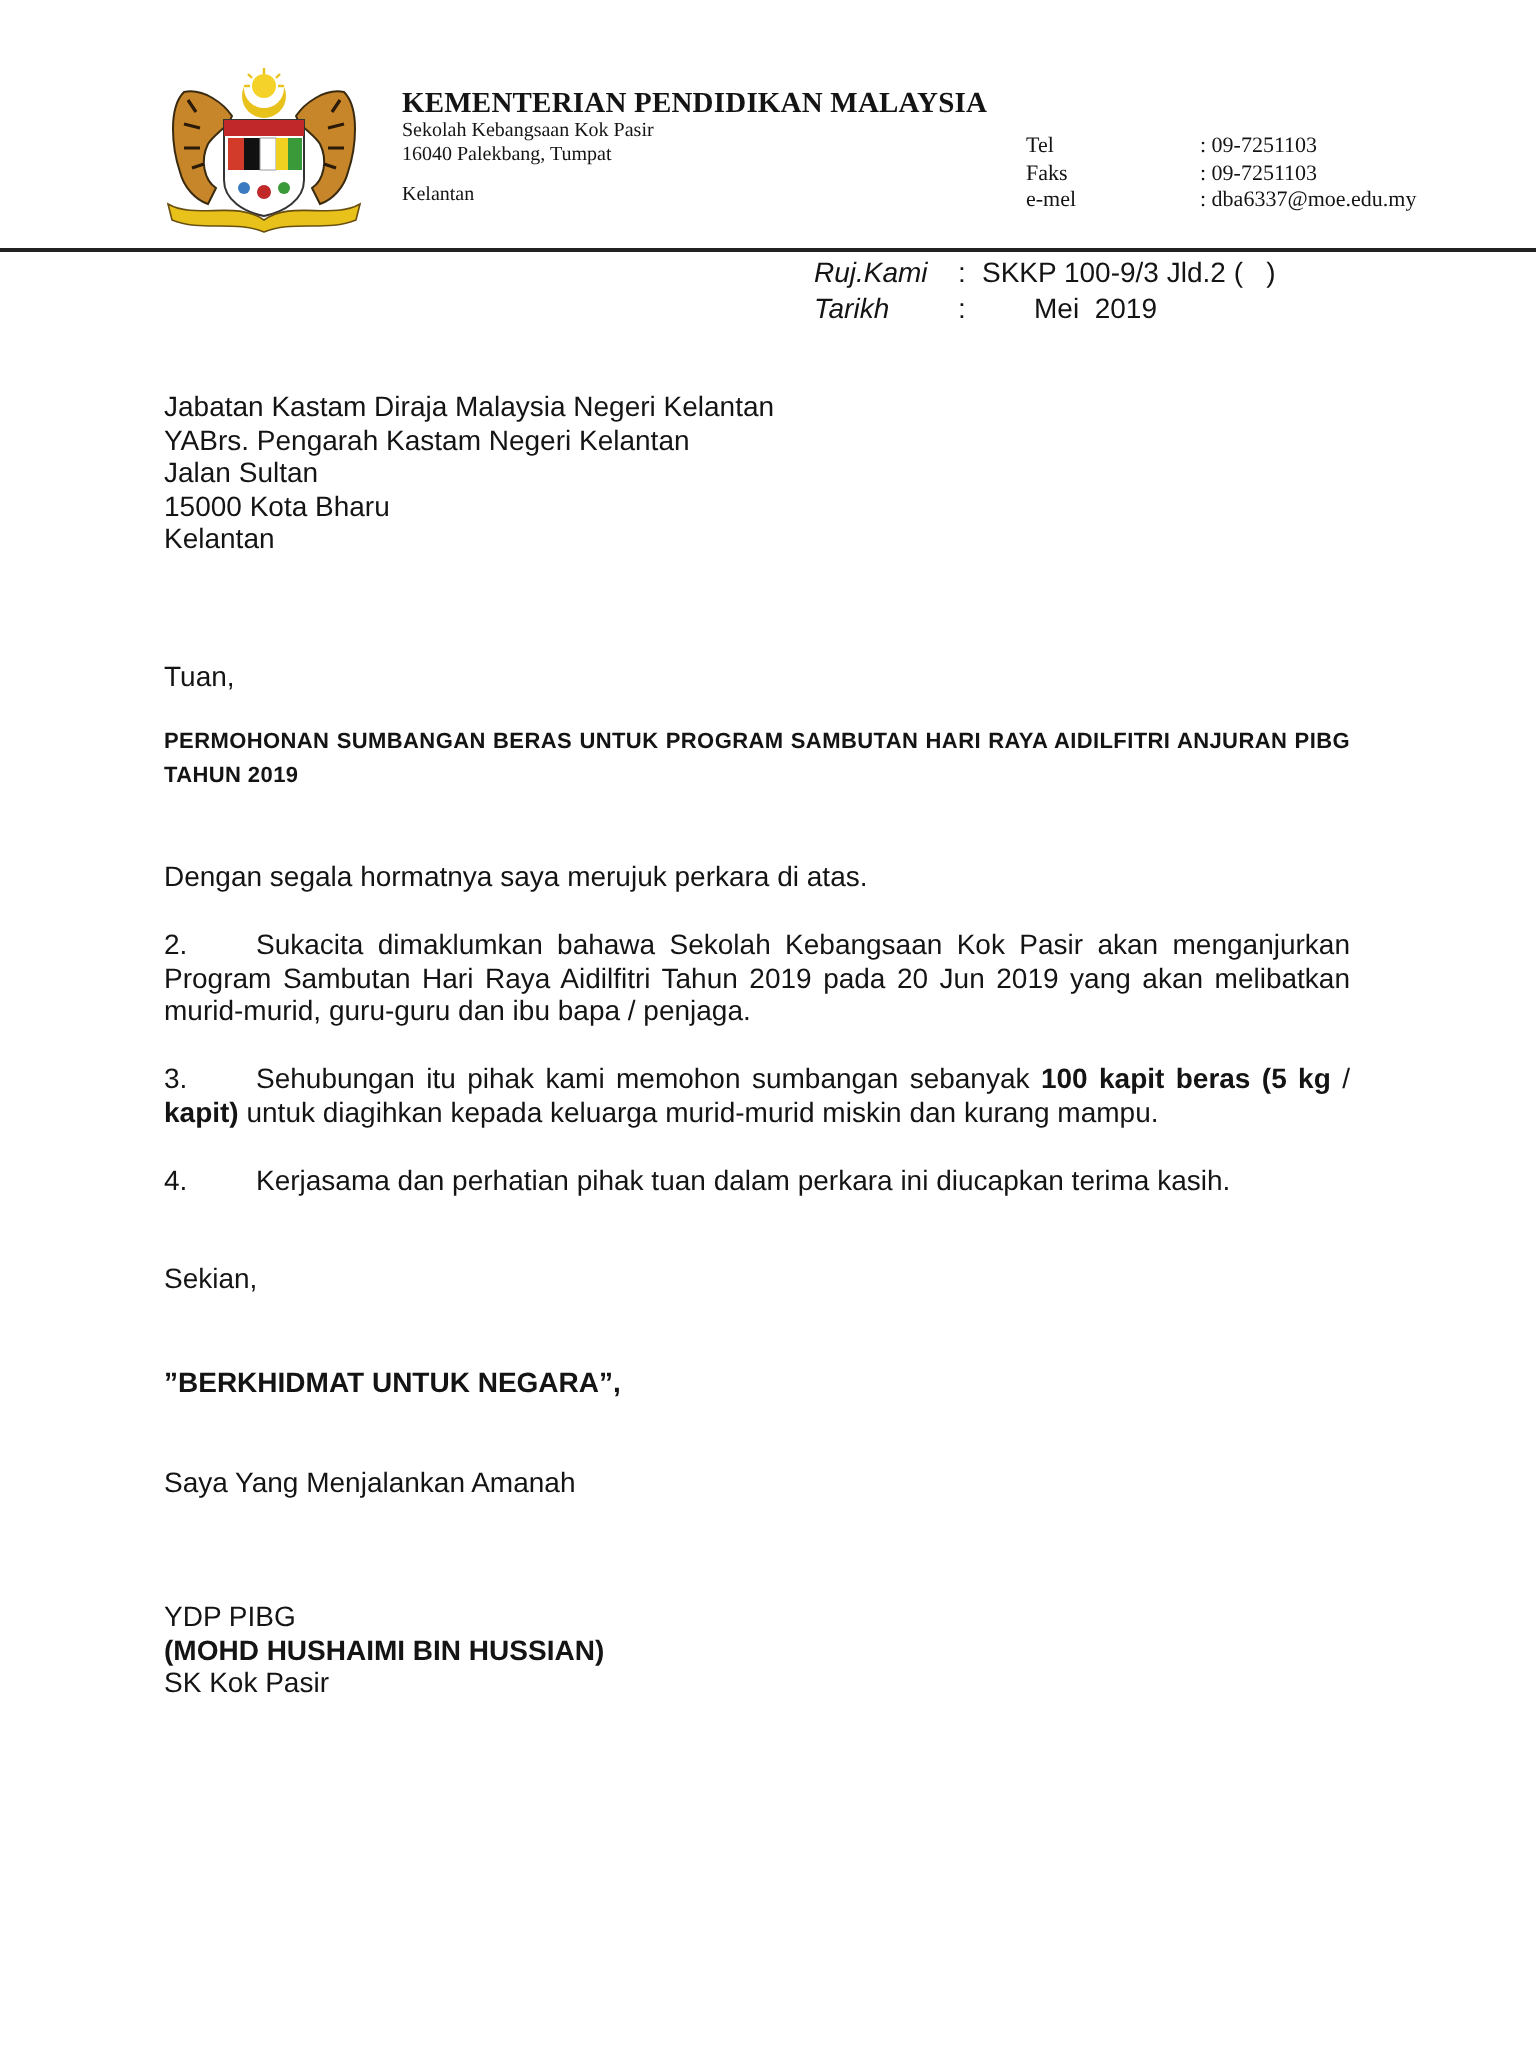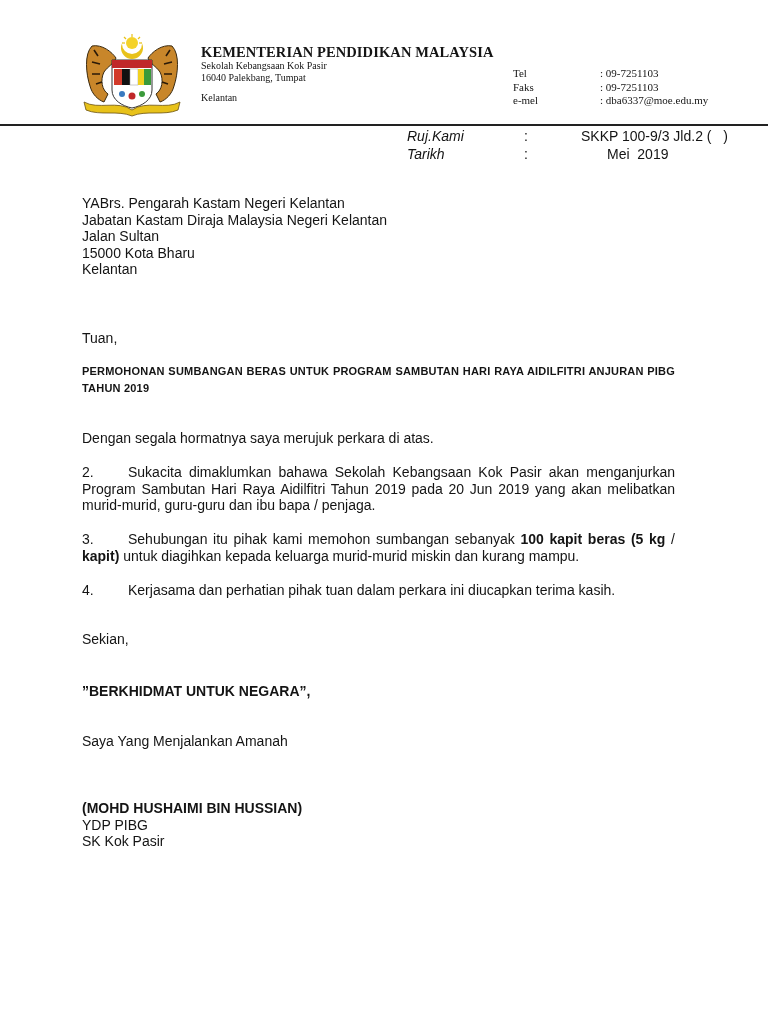--- a/index.html
+++ b/index.html
@@ -16,21 +16,21 @@
   .lh-line { position: absolute; left: 201px; font-size: 10px; }
   .lh-l1 { top: 60px; } .lh-l2 { top: 72px; } .lh-l3 { top: 92px; }
 
   .contact { position: absolute; left: 513px; top: 67px; font-size: 11px; line-height: 13.5px; }
   .contact .row { display: flex; gap: 32px; }
   .contact .k { width: 55px; }
 
   .rule { position: absolute; left: 0; top: 124px; width: 768px; height: 2px; background: #222; }
 
   .ref { position: absolute; left: 407px; top: 128px; font-size: 14px; line-height: 17.5px; }
-  .ref .row { display: flex; gap: 45px; }
+  .ref .row { display: flex; }
   .ref .k { width: 72px; font-style: italic; }
   .ref .colon { width: 12px; }
   .ref .v2 { padding-left: 26px; }
 
   .p { position: absolute; left: 82px; width: 593px; font-size: 14px; line-height: 16.5px; }
   .addr { top: 195px; }
   .justify { text-align: justify; text-align-last: left; }
   .num { display: inline-block; width: 46px; }
   .subject { font-weight: bold; font-size: 11px; letter-spacing: 0.2px; }
   b { font-weight: bold; }
@@ -99,22 +99,22 @@
     <span style="white-space:pre">SKKP 100-9/3 Jld.2 (   )</span>
   </div>
   <div class="row">
     <span class="k">Tarikh</span>
     <span class="colon">:</span>
     <span class="v2" style="white-space:pre">Mei  2019</span>
   </div>
 </div>
 
 <div class="p addr sans">
+  <div>Jabatan Kastam Diraja Malaysia Negeri Kelantan</div>
   <div>YABrs. Pengarah Kastam Negeri Kelantan</div>
-  <div>Jabatan Kastam Diraja Malaysia Negeri Kelantan</div>
   <div>Jalan Sultan</div>
   <div>15000 Kota Bharu</div>
   <div>Kelantan</div>
 </div>
 
 <div class="p sans" style="top:330px">Tuan,</div>
 
 <div class="p sans justify subject" style="top:363px">PERMOHONAN SUMBANGAN BERAS UNTUK PROGRAM SAMBUTAN HARI RAYA AIDILFITRI ANJURAN PIBG TAHUN 2019</div>
 
 <div class="p sans" style="top:430px">Dengan segala hormatnya saya merujuk perkara di atas.</div>
@@ -129,16 +129,16 @@
 
 <div class="p sans" style="top:582px">
   <span class="num">4.</span><span>Kerjasama dan perhatian pihak tuan dalam perkara ini diucapkan terima kasih.</span>
 </div>
 
 <div class="p sans" style="top:631px">Sekian,</div>
 <div class="p sans" style="top:683px; font-weight:bold">”BERKHIDMAT UNTUK NEGARA”,</div>
 <div class="p sans" style="top:733px">Saya Yang Menjalankan Amanah</div>
 
 <div class="p sans" style="top:800px">
+  <div>YDP PIBG</div>
   <div style="font-weight:bold">(MOHD HUSHAIMI BIN HUSSIAN)</div>
-  <div>YDP PIBG</div>
   <div>SK Kok Pasir</div>
 </div>
 
 </body></html>

